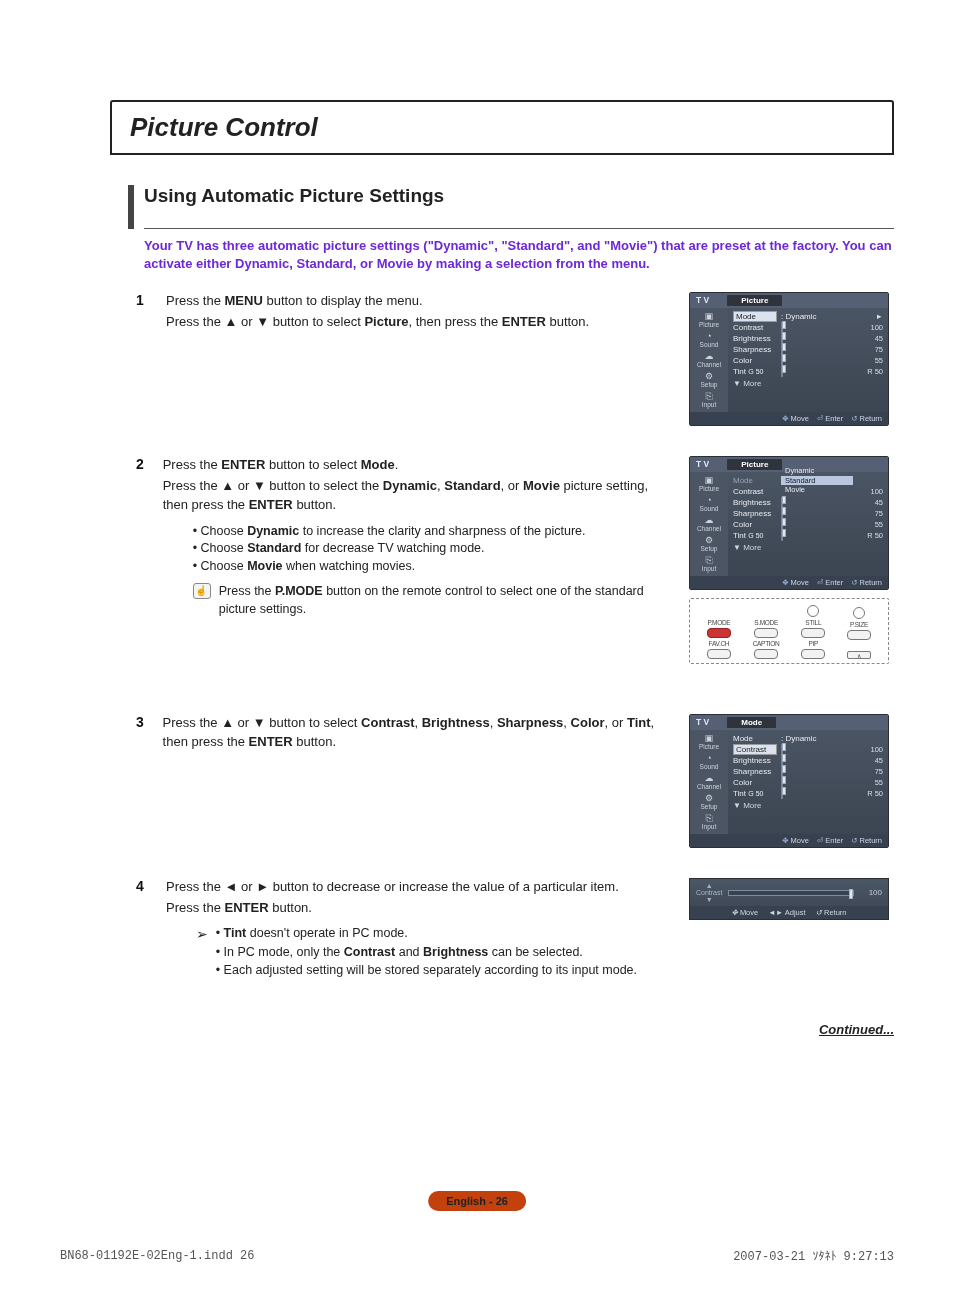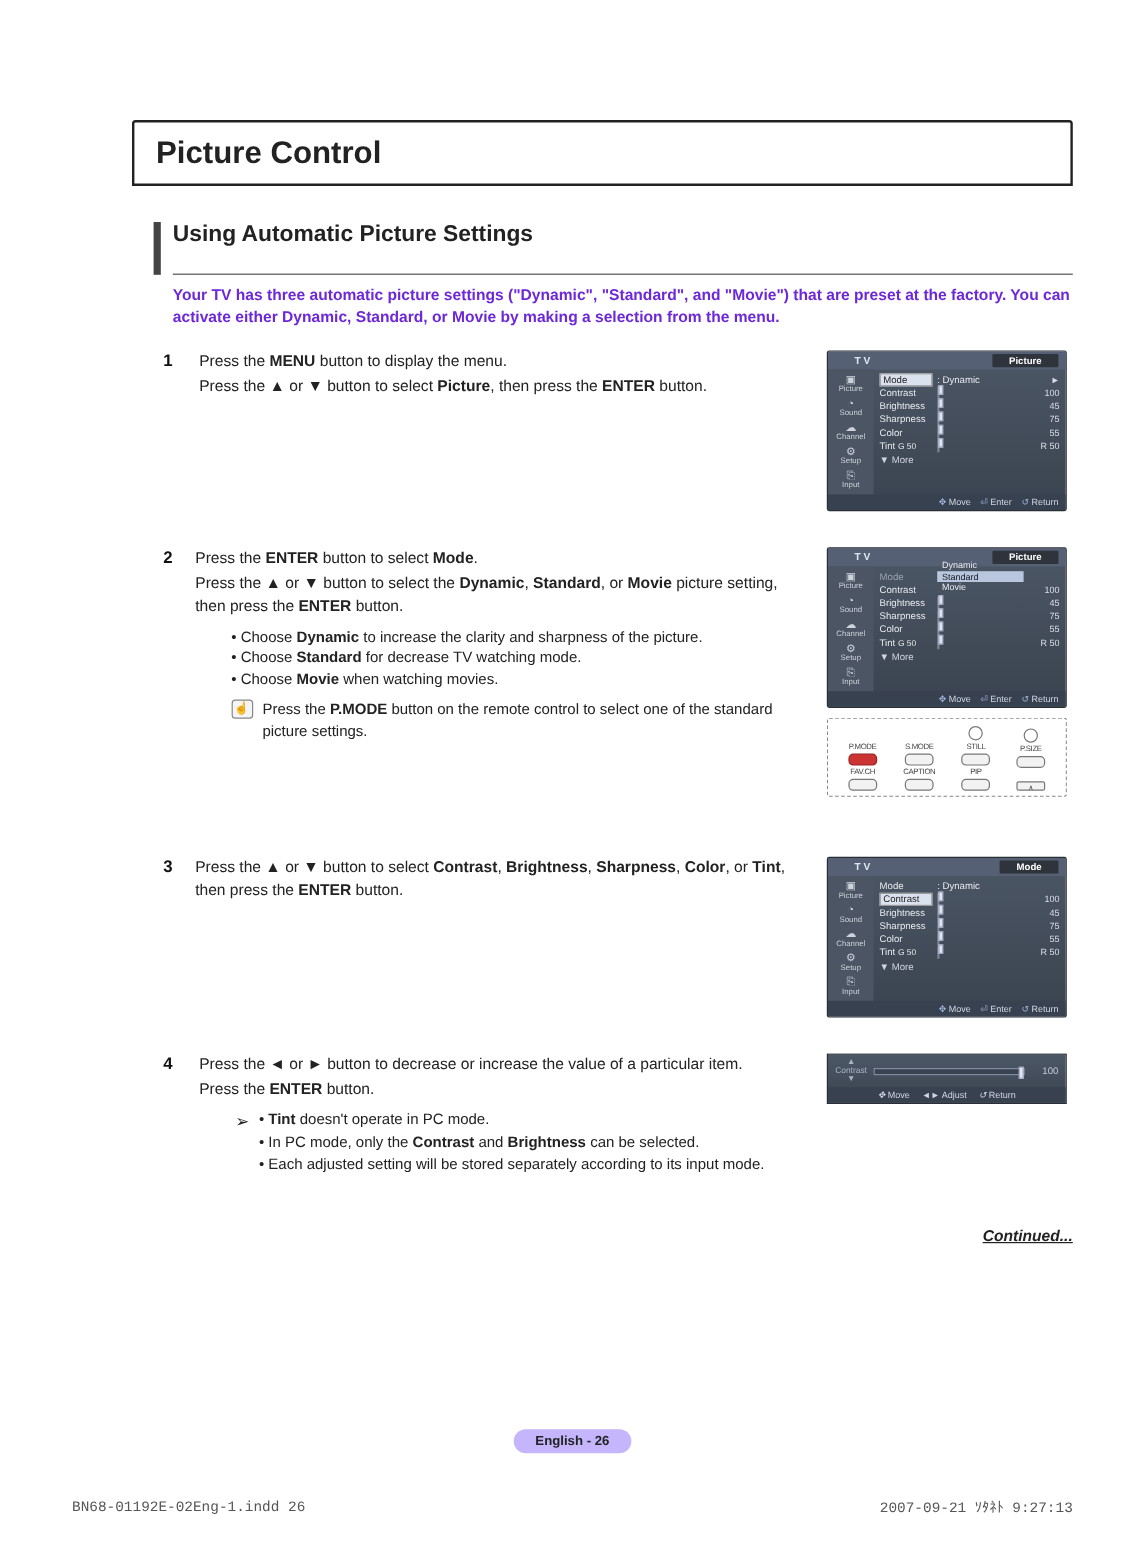--- a/index.html
+++ b/index.html
@@ -18,20 +18,21 @@
   .title-box {
     border: 2px solid #222;
     border-radius: 3px 3px 0 0;
     padding: 10px 18px;
     margin-bottom: 30px;
   }
   .title-box h1 {
     font-size: 26px;
     font-weight: bold;
     color: #222;
+    font-style: italic;
   }
   .subsection {
     margin-left: 18px;
   }
   .sub-head {
     border-left: 6px solid #444;
     padding-left: 10px;
     margin-bottom: 8px;
   }
   .sub-head h2 {
@@ -77,42 +78,42 @@
     font-size: 12.5px; line-height: 1.5;
   }
   .arrow-icon { font-size: 14px; color: #222; }
   .continued {
     text-align: right; font-style: italic; font-size: 13px;
     font-weight: bold; margin-top: 40px; text-decoration: underline;
     color: #222;
   }
   .page-footer-label {
     position: absolute; bottom: 83px; left: 50%; transform: translateX(-50%);
-    background: #c4b5fd; color: #222; font-size: 11px; font-weight: bold;
+    background: #c2410c; color: #222; font-size: 11px; font-weight: bold;
     padding: 4px 18px; border-radius: 10px;
   }
   .print-footer {
     position: absolute; bottom: 30px; left: 60px; right: 60px;
     display: flex; justify-content: space-between;
     font-family: "Courier New", monospace; font-size: 12px; color: #555;
   }
 
   
   .osd {
     background: linear-gradient(#4c5766,#3a434f);
     border: 1px solid #2a2f36;
     border-radius: 2px;
     font-size: 8px;
     color: #e7eaef;
     margin-bottom: 8px;
     width: 200px;
   }
   .osd-header {
-    display: flex; justify-content: space-between;
-    padding: 2px 6px 2px 22px;
+    display: flex; 
+    padding: 2px 6px 2px 6px;
     background: #556074;
     font-weight: bold;
     font-size: 8.5px;
     gap: 18px;
   }
   .osd-header .tv { color: #dfe6ef; }
   .osd-header .tab {
     background: #2f333b; color: #fff; padding: 1px 14px; font-size: 8px; border-radius: 1px;
   }
   .osd-body { display: flex; }
@@ -502,14 +503,14 @@
     </div>
 
     <div class="continued">Continued...</div>
   </div>
 
 </div>
 
 <div class="page-footer-label">English - 26</div>
 <div class="print-footer">
   <span>BN68-01192E-02Eng-1.indd    26</span>
-  <span>2007-09-21   ｿﾀﾈﾄ 9:27:13</span>
+  <span>2007-03-21   ｿﾀﾈﾄ 9:27:13</span>
 </div>
 
 </body></html>

